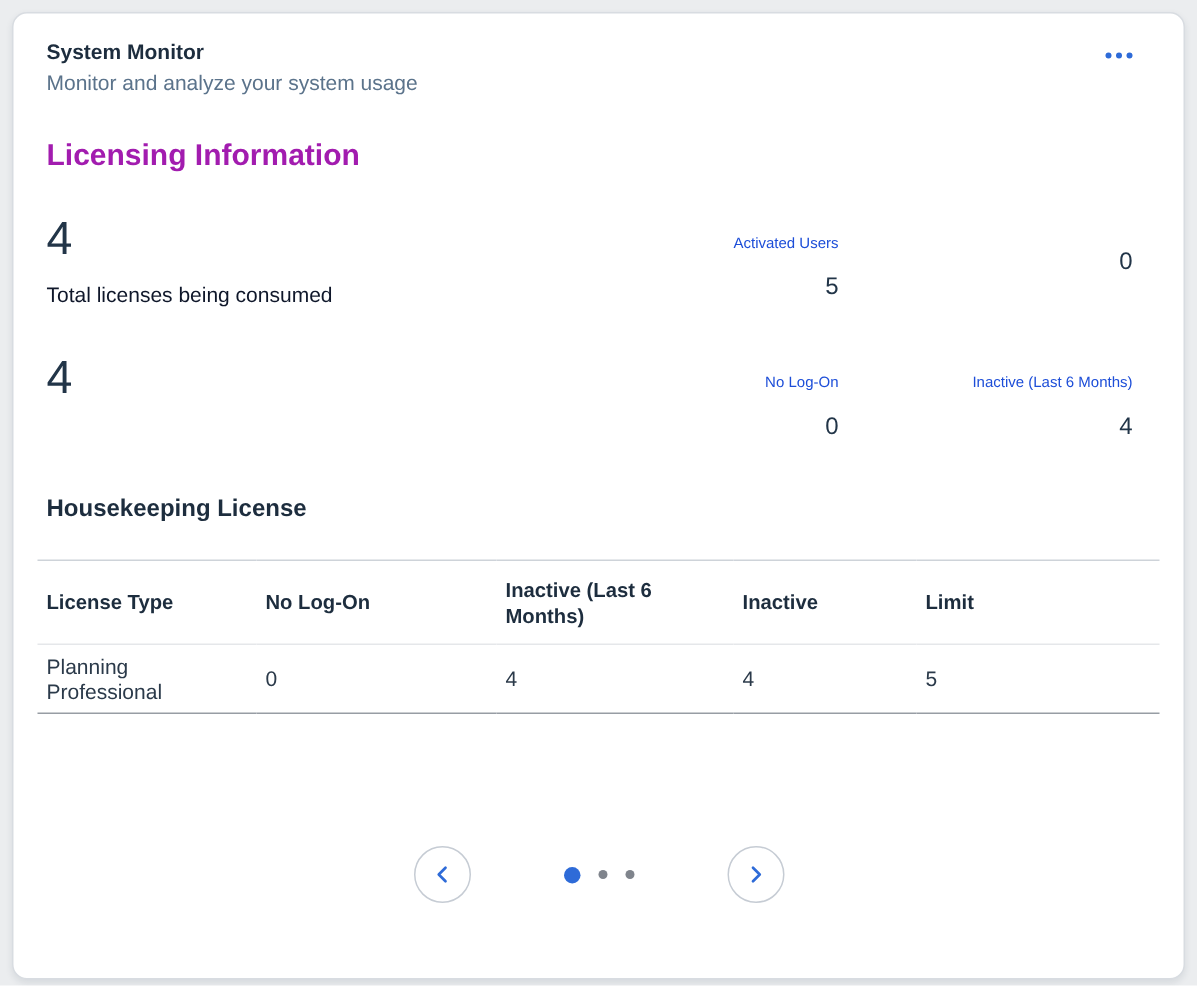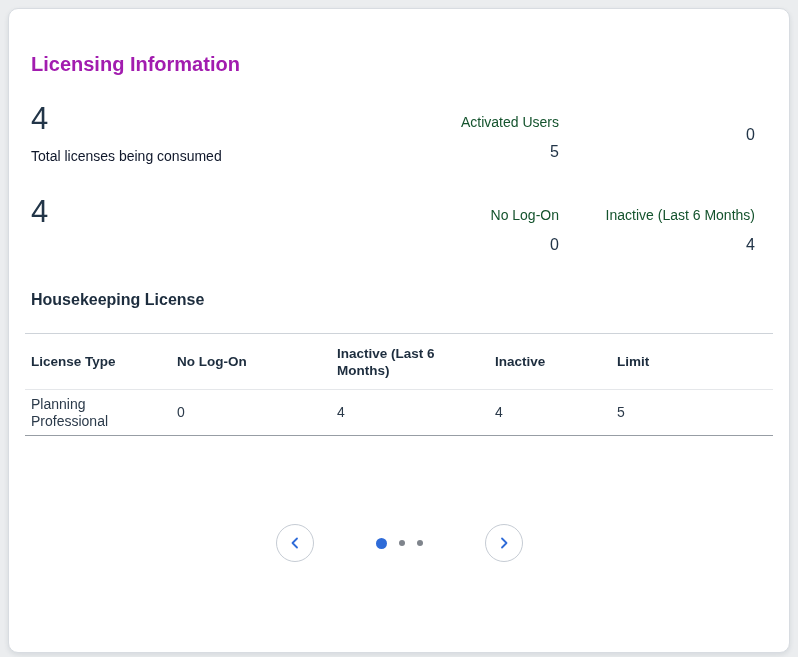--- a/index.html
+++ b/index.html
@@ -35,21 +35,21 @@
 
   
   .stat-row { display:flex; align-items:flex-start; padding-left:6px; }
   .stat-row.first { margin-top:24px; }
   .stat-row.second { margin-top:28px; }
   .stat-main { width:300px; }
   .stat-big { font-size:31px; font-weight:400; color:#223548; line-height:38px; letter-spacing:0.5px; }
   .stat-big-label { font-size:14px; color:#0f172a; margin-top:10px; line-height:17px; }
   .stat-metrics { margin-left:auto; display:flex; gap:36px; margin-top:14px; padding-right:18px; }
   .metric { min-width:160px; text-align:right; }
-  .metric-label { font-size:14px; color:#14532d; line-height:17px; }
+  .metric-label { font-size:10px; color:#1d4ed8; line-height:17px; }
   .metric-value { font-size:16px; color:#223548; margin-top:11px; line-height:19px; }
 
   
   .hk-title { font-size:16px; font-weight:bold; color:#1d2d3e; margin-top:37px; padding-left:6px; }
   table.hk { width:100%; border-collapse:collapse; margin-top:24px; table-layout:fixed; }
   table.hk col.c0 { width:146px; }
   table.hk col.c1 { width:160px; }
   table.hk col.c2 { width:158px; }
   table.hk col.c3 { width:122px; }
   table.hk thead th {
@@ -87,20 +87,31 @@
     height:44px;
   }
   .footer-link { font-size:14px; color:#3a70d8; text-decoration:none; cursor:pointer; line-height:18px; display:inline-block; }
 </style>
 </head>
 <body>
 
 <div class="card">
   <div class="card-body">
 
+    <div class="hdr">
+      <div class="hdr-titles">
+        <div class="hdr-title">System Monitor</div>
+        <div class="hdr-subtitle">Monitor and analyze your system usage</div>
+      </div>
+      <div class="menu-btn">
+        <i></i>
+          <i></i>
+          <i></i>
+      </div>
+    </div>
 
     <div class="section-title">Licensing Information</div>
 
     <div class="stat-row first">
       <div class="stat-main">
         <div class="stat-big">4</div>
         <div class="stat-big-label">Total licenses being consumed</div>
       </div>
       <div class="stat-metrics">
         <div class="metric">

